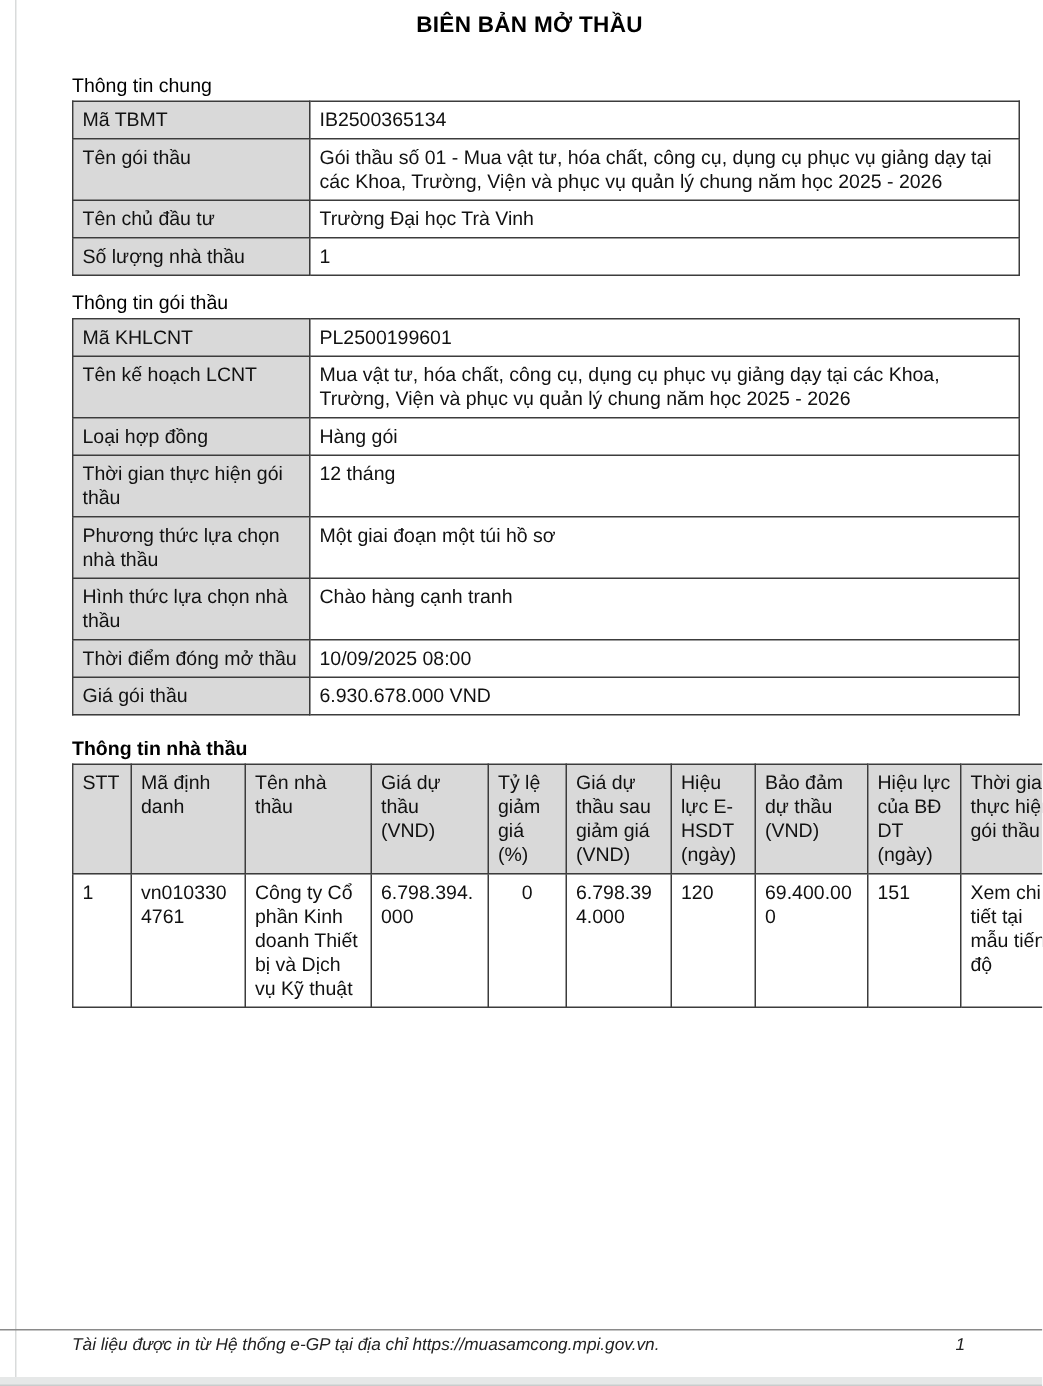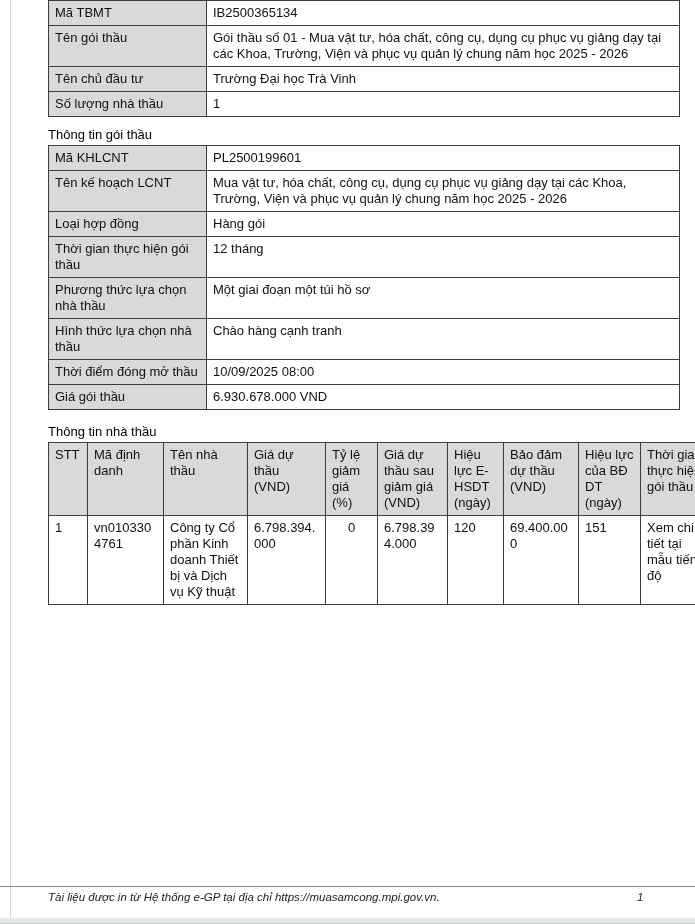--- a/index.html
+++ b/index.html
@@ -28,21 +28,21 @@
   .doc-title {
     margin-top:8px;
     text-align:center;
     font-size:15px; font-weight:bold; color:#000;
     letter-spacing:.2px;
   }
   .content { margin-left:37px; }
   .section-heading { font-size:13px; line-height:16px; color:#000; }
   .sh-general  { margin:24px 0 2px 0; }
   .sh-package  { margin:10px 0 2px 0; }
-  .sh-bidders  { margin:14px 0 2px 0; }
+  .sh-bidders  { margin:14px 0 2px 0;font-weight:bold; }
 
   table { border-collapse:collapse; table-layout:fixed; }
   td, th {
     border:1px solid var(--border-col,#3c3c3c);
     vertical-align:top;
     padding:4px 6px;
     line-height:16px;
     font-size:13px;
     font-weight:normal;
     text-align:left;
@@ -70,23 +70,25 @@
     position:absolute; left:637px; top:891px;
     font-style:italic; font-size:11.5px; color:#222;
   }
 </style>
 </head>
 <body>
 
 <div class="canvas">
   <div class="page">
 
+    <div class="doc-title">BIÊN BẢN MỞ THẦU</div>
 
     <div class="content">
 
+      <div class="section-heading sh-general">Thông tin chung</div>
       <table class="kv-table">
         <colgroup>
             <col class="c-label">
             <col class="c-value">
           </colgroup>
         <tbody>
           <tr>
             <td class="label">Mã TBMT</td>
             <td>IB2500365134</td>
           </tr>

